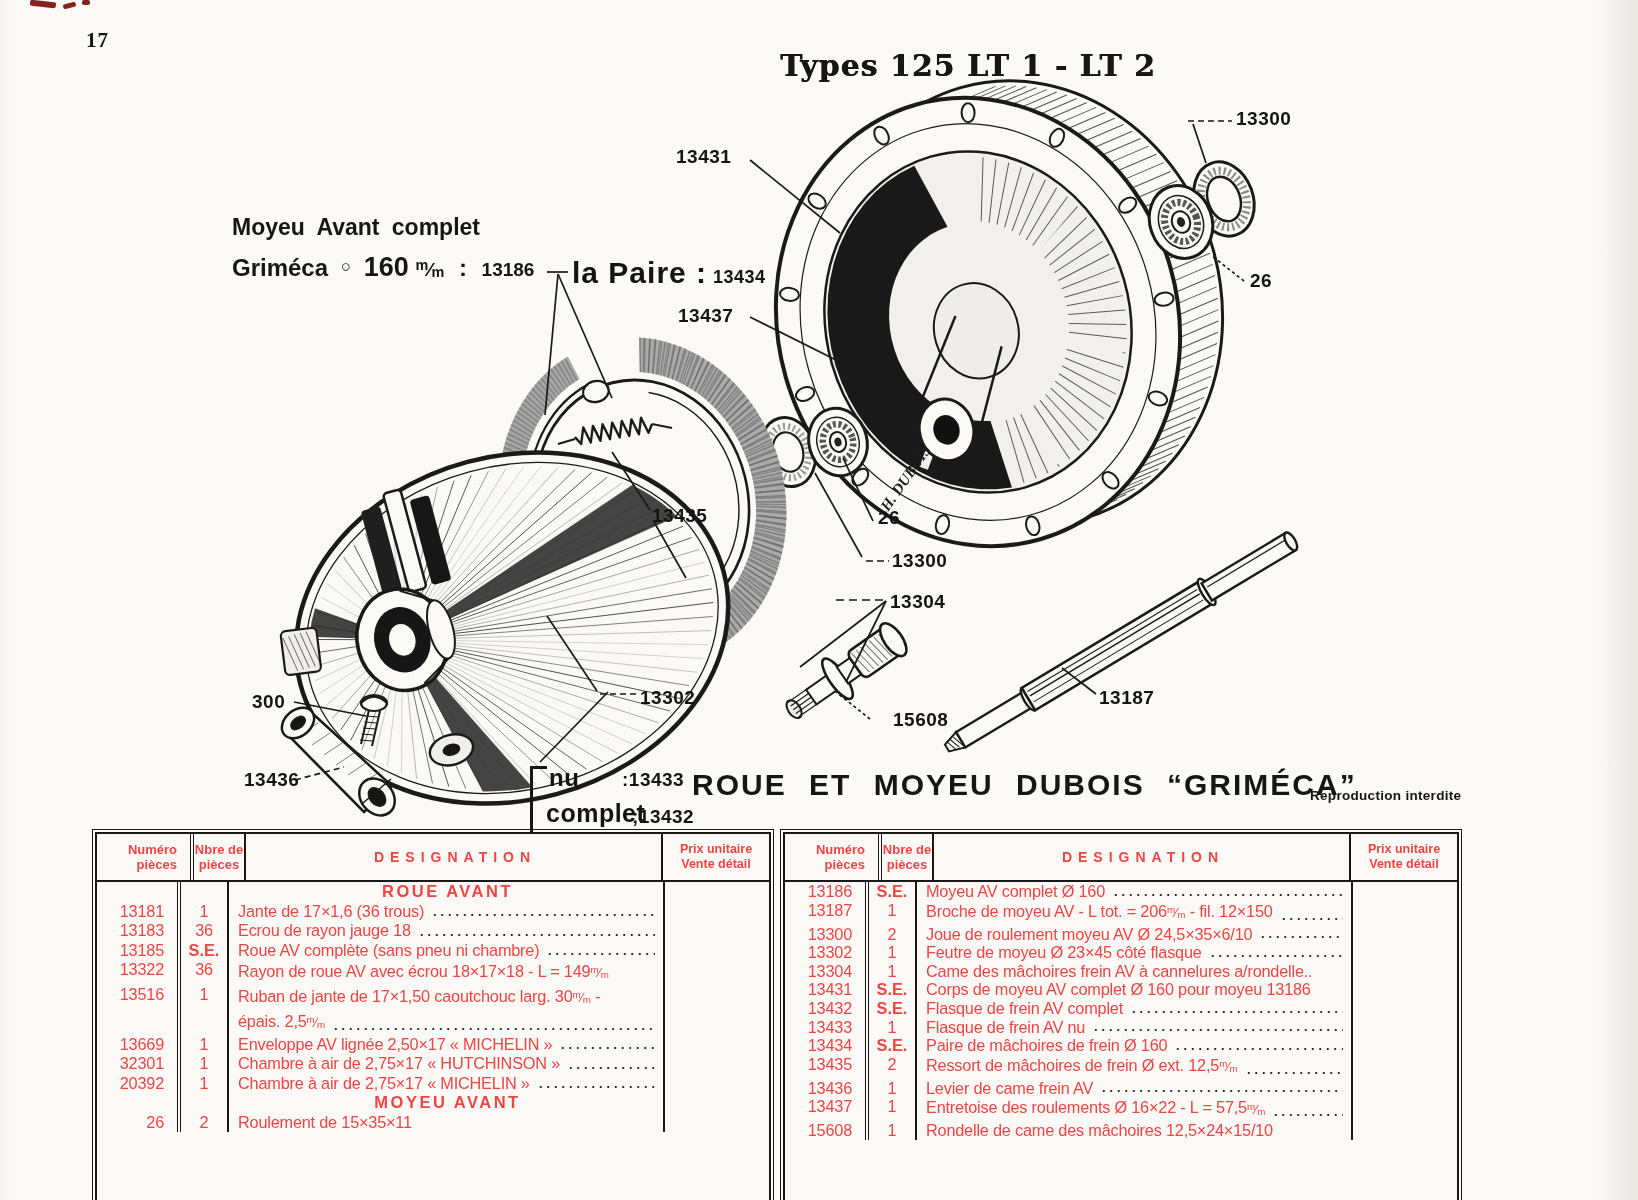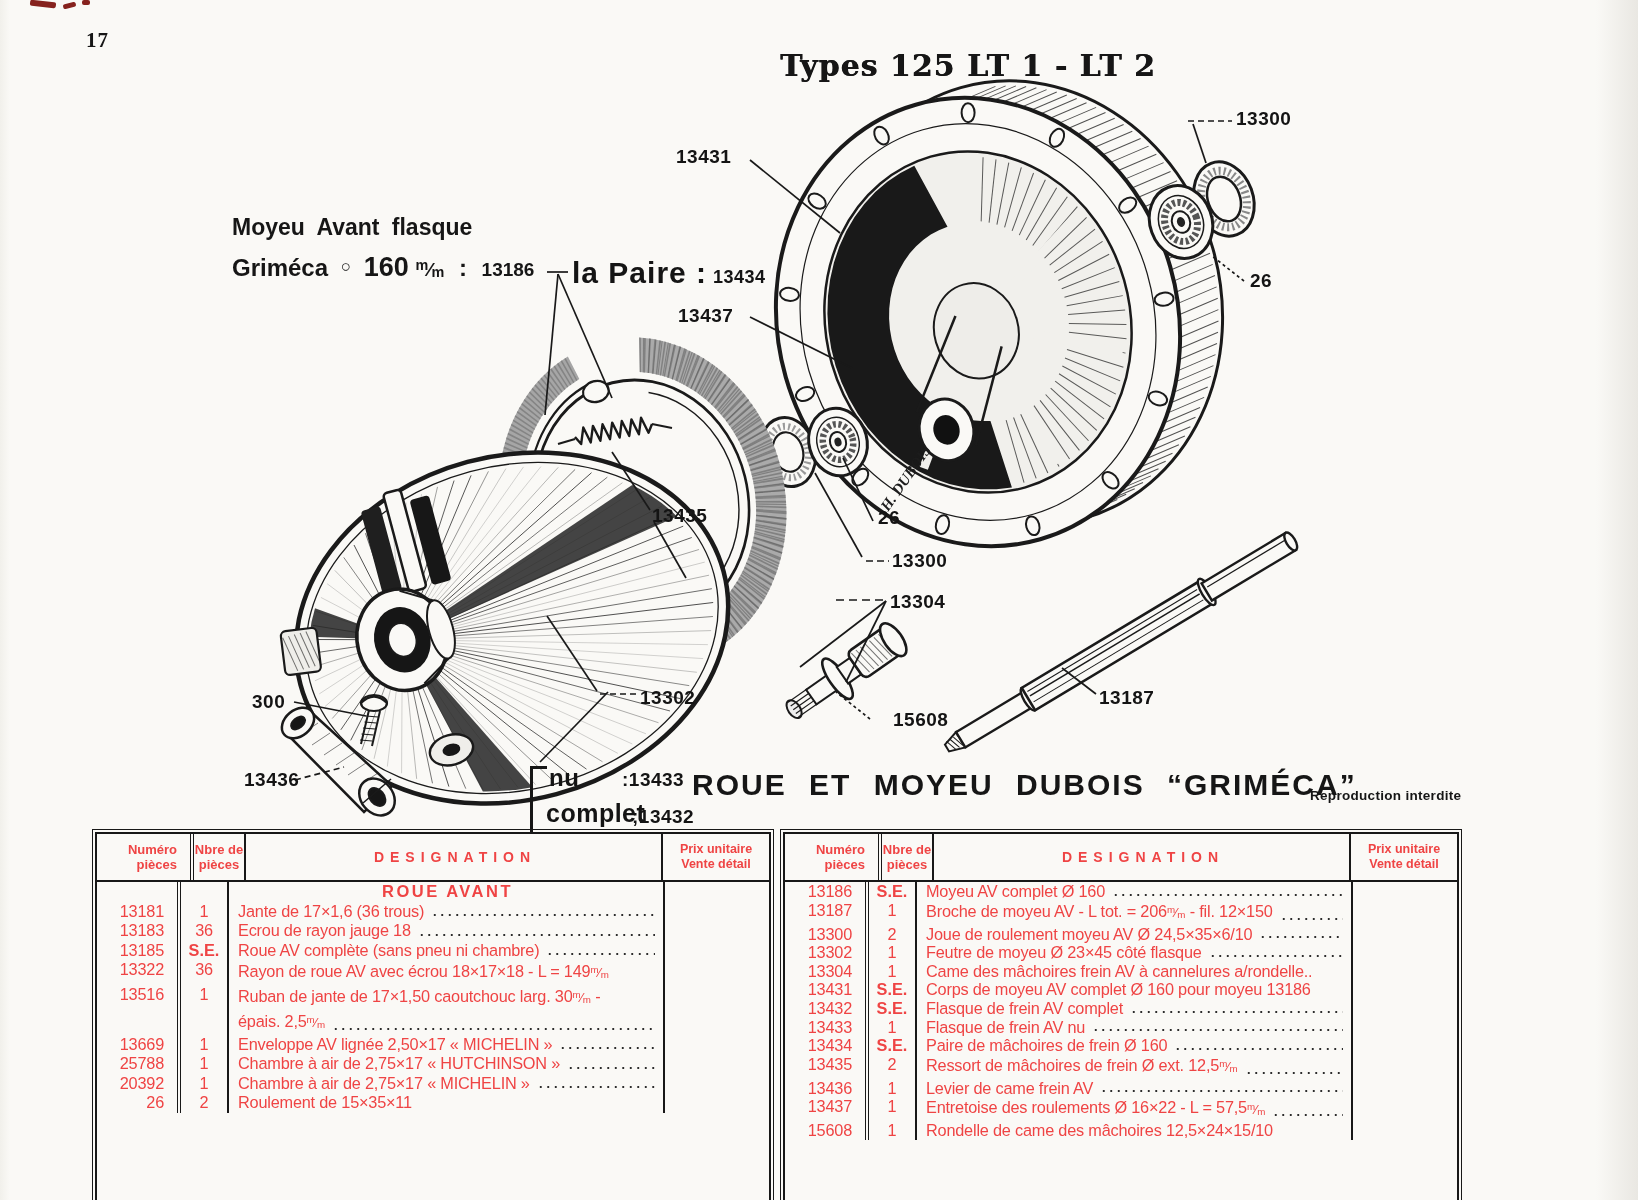--- a/index.html
+++ b/index.html
@@ -65,21 +65,21 @@
 
 <div id="page">
 
   <div class="redmark" style="left:30px;top:1px;width:26px;height:6px;transform:rotate(6deg);"></div>
   <div class="redmark" style="left:63px;top:3px;width:13px;height:5px;transform:rotate(-14deg);"></div>
   <div class="redmark" style="left:82px;top:0;width:8px;height:5px;"></div>
 
   <div id="pagenum" class="abs">17</div>
   <div id="subtitle" class="abs">Types 125 LT 1 - LT 2</div>
 
-  <div id="intro1" class="abs">Moyeu Avant flasque</div>
+  <div id="intro1" class="abs">Moyeu Avant complet</div>
   <div id="intro2" class="abs">
     <span class="g-brand">Griméca</span>
     <span class="g-circ">○</span>
     <span class="g-size">160</span>
     <span class="g-mm fmt-mm"><span class="mm"><sup>m</sup>⁄<sub>m</sub></span></span>
     <span class="g-colon">:</span>
     <span class="g-ref">13186</span>
   </div>
 
   <svg id="diag" width="1638" height="1200" viewBox="0 0 1638 1200">
@@ -541,39 +541,45 @@
           <div class="c col-qty">1</div>
           <div class="c col-des">
             <div class="dline">
               <span class="txt">Enveloppe AV lignée 2,50×17 « MICHELIN »</span>
               <span class="leader"></span>
             </div>
           </div>
           <div class="c col-prix"></div>
         </div>
         <div class="trow">
-          <div class="c col-num">25788</div>
+          <div class="c col-num">32301</div>
           <div class="c col-qty">1</div>
           <div class="c col-des">
             <div class="dline">
               <span class="txt">Chambre à air de 2,75×17 « HUTCHINSON »</span>
               <span class="leader"></span>
             </div>
           </div>
           <div class="c col-prix"></div>
         </div>
         <div class="trow">
           <div class="c col-num">20392</div>
           <div class="c col-qty">1</div>
           <div class="c col-des">
             <div class="dline">
               <span class="txt">Chambre à air de 2,75×17 « MICHELIN »</span>
               <span class="leader"></span>
             </div>
           </div>
+          <div class="c col-prix"></div>
+        </div>
+        <div class="trow">
+          <div class="c col-num"></div>
+          <div class="c col-qty"></div>
+          <div class="c col-des sect">MOYEU AVANT</div>
           <div class="c col-prix"></div>
         </div>
         <div class="trow">
           <div class="c col-num">26</div>
           <div class="c col-qty">2</div>
           <div class="c col-des">
             <div class="dline">
               <span class="txt">Roulement de 15×35×11</span>
             </div>
           </div>

